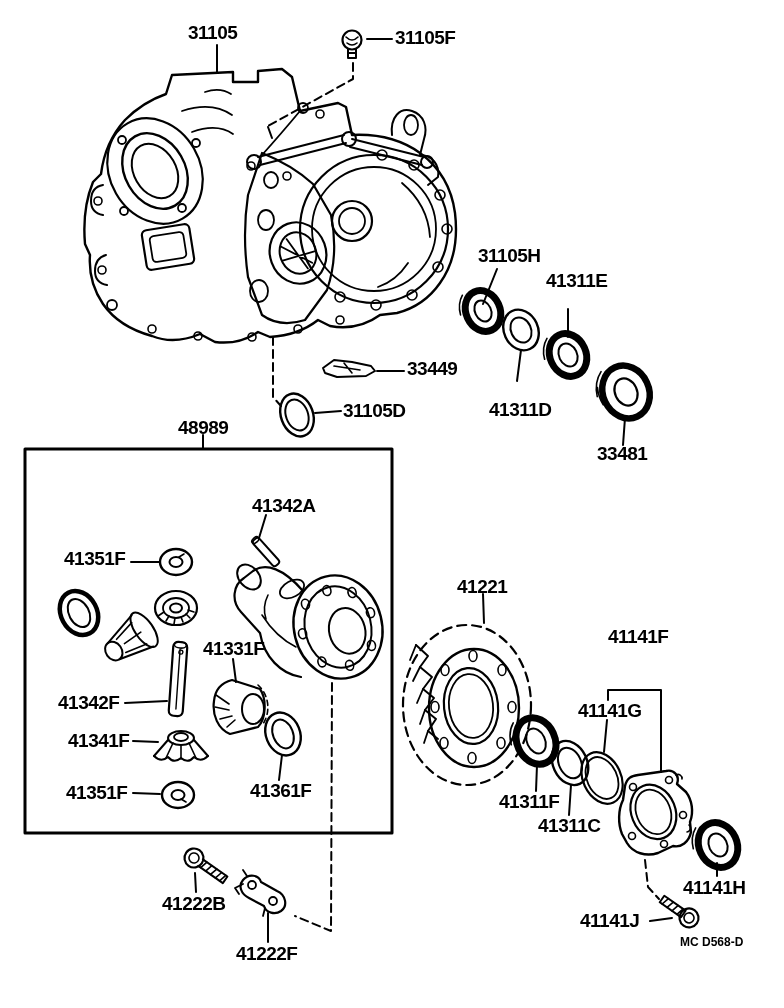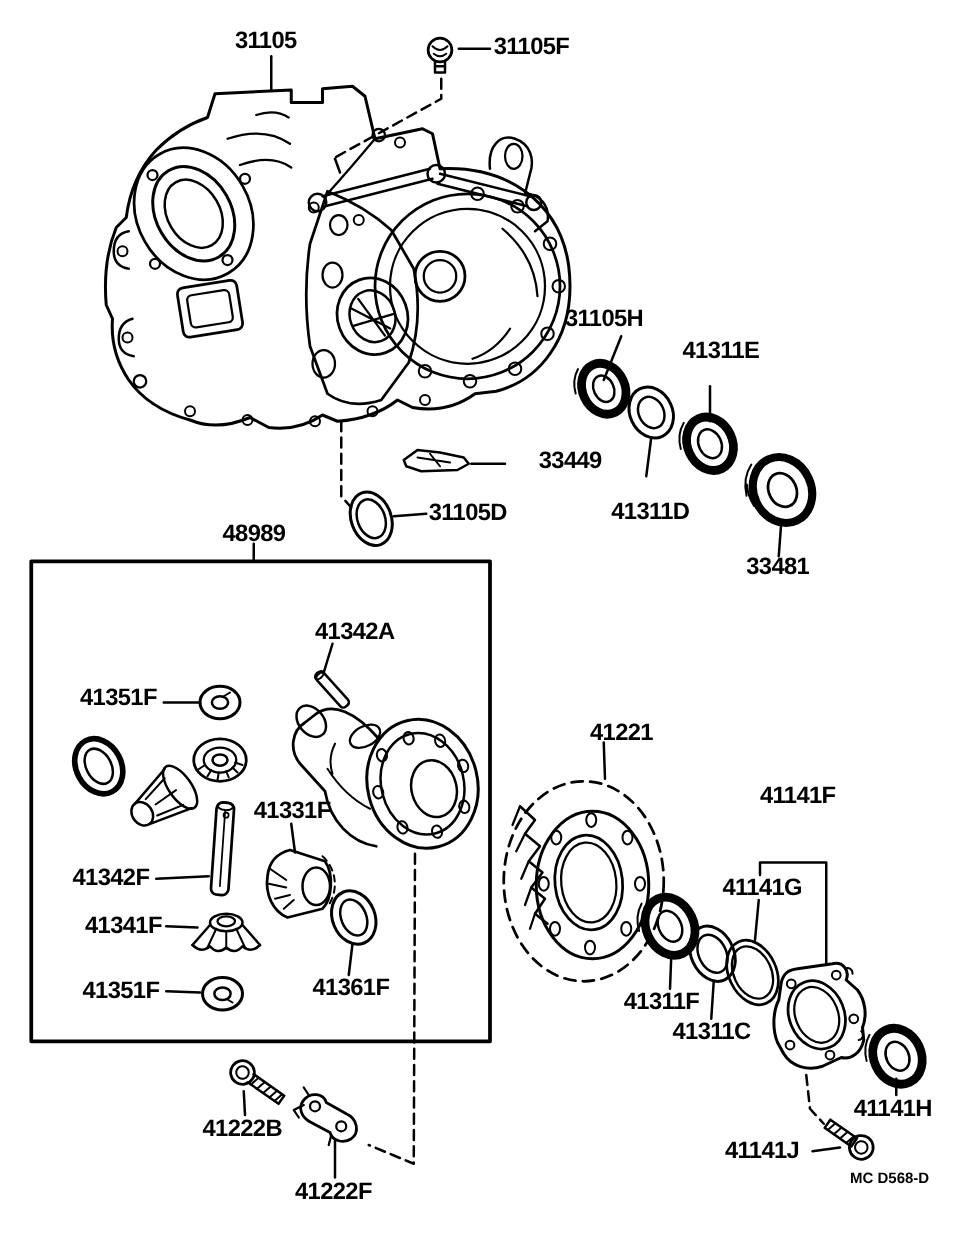--- a/index.html
+++ b/index.html
@@ -328,35 +328,35 @@
   <g stroke-width="2" stroke-dasharray="8 5">
     <path d="M353,48 L353,64 L268,111"></path>
     <path d="M273,322 L273,382 L281,391"></path>
     <path d="M332,668 L331,916 L295,901"></path>
     <path d="M645,845 L648,872 L659,884"></path>
   </g>
 </svg>
 
   <div class="lbl" style="left:188px;top:8px">31105</div>
   <div class="lbl" style="left:395px;top:13px">31105F</div>
-  <div class="lbl" style="left:452px;top:231px">31105H</div>
+  <div class="lbl" style="left:478px;top:231px">31105H</div>
   <div class="lbl" style="left:546px;top:256px">41311E</div>
   <div class="lbl" style="left:489px;top:385px">41311D</div>
-  <div class="lbl" style="left:431px;top:344px">33449</div>
+  <div class="lbl" style="left:407px;top:344px">33449</div>
   <div class="lbl" style="left:343px;top:386px">31105D</div>
   <div class="lbl" style="left:597px;top:429px">33481</div>
   <div class="lbl" style="left:178px;top:403px">48989</div>
   <div class="lbl" style="left:252px;top:481px">41342A</div>
   <div class="lbl" style="left:64px;top:534px">41351F</div>
   <div class="lbl" style="left:203px;top:624px">41331F</div>
   <div class="lbl" style="left:58px;top:678px">41342F</div>
   <div class="lbl" style="left:68px;top:716px">41341F</div>
   <div class="lbl" style="left:66px;top:768px">41351F</div>
   <div class="lbl" style="left:250px;top:766px">41361F</div>
-  <div class="lbl" style="left:472px;top:562px">41221</div>
+  <div class="lbl" style="left:457px;top:562px">41221</div>
   <div class="lbl" style="left:608px;top:612px">41141F</div>
   <div class="lbl" style="left:578px;top:686px">41141G</div>
   <div class="lbl" style="left:499px;top:777px">41311F</div>
   <div class="lbl" style="left:538px;top:801px">41311C</div>
   <div class="lbl" style="left:683px;top:863px">41141H</div>
   <div class="lbl" style="left:580px;top:896px">41141J</div>
   <div class="lbl" style="left:162px;top:879px">41222B</div>
   <div class="lbl" style="left:236px;top:929px">41222F</div>
   <div class="lbl wm" style="left:680px;top:921px">MC D568-D</div>
 

